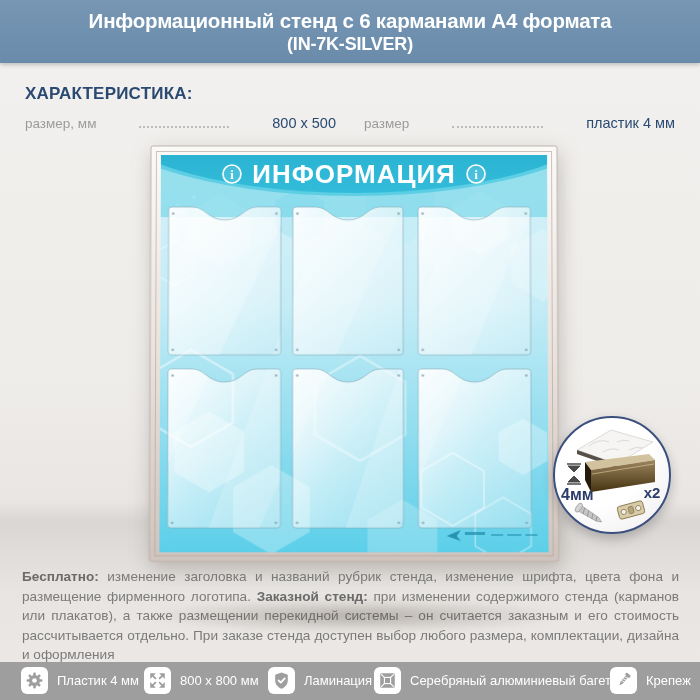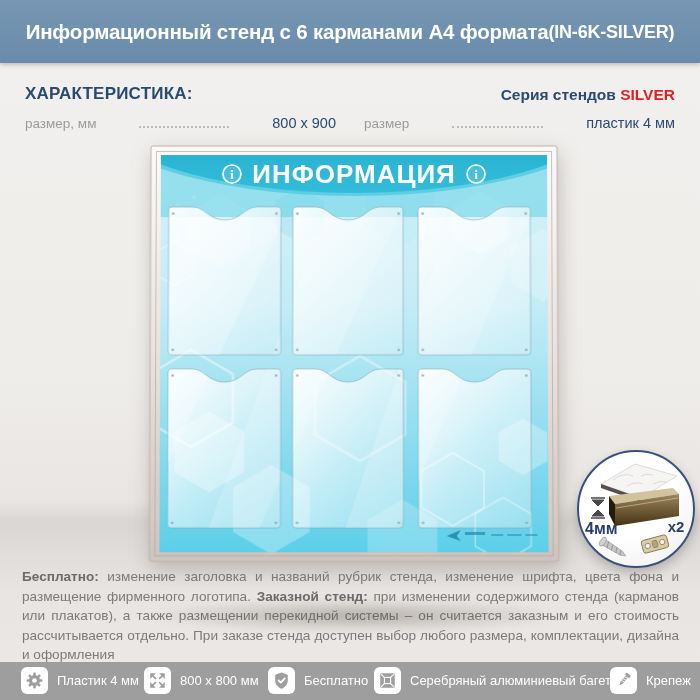--- a/index.html
+++ b/index.html
@@ -3,21 +3,21 @@
 <meta charset="utf-8">
 <style>
   html,body{margin:0;padding:0;}
   body{width:700px;height:700px;position:relative;overflow:hidden;
        font-family:"Liberation Sans",sans-serif;background:#eceae7;}
 
   
   .title-bar{position:absolute;left:0;top:0;width:700px;height:63px;
     background:linear-gradient(180deg,#7796b3 0%,#6e90ae 60%,#6a8caa 100%);
     box-shadow:0 2px 4px rgba(0,0,0,.20);z-index:5;
-    display:flex;flex-direction:row;justify-content:center;align-items:center;}
+    display:flex;flex-direction:column;justify-content:center;align-items:center;}
   .title-line1{color:#fff;font-size:20.5px;font-weight:700;letter-spacing:-.2px;line-height:25px;}
   .title-line2{color:#fff;font-size:18px;font-weight:700;letter-spacing:-.2px;line-height:22px;}
 
   
   .scene{position:absolute;left:0;top:63px;width:700px;height:599px;
     background:linear-gradient(180deg,#f2f0ee 0%,#efedea 50%,#e9e6e3 73%,#d9d6d3 76.5%,#e7e4e1 88%,#ebe8e5 100%);}
 
   
   .spec-heading{position:absolute;left:25px;top:21px;font-size:17px;font-weight:700;color:#2a4a72;letter-spacing:.2px;}
   .spec-series{position:absolute;right:25px;top:23px;font-size:15.5px;font-weight:700;}
@@ -31,56 +31,53 @@
 
   
   .board-shadow{position:absolute;left:138px;top:536px;width:436px;height:34px;z-index:1;
     background:radial-gradient(ellipse at center,rgba(70,62,55,.32) 0%,rgba(70,62,55,0) 68%);
     filter:blur(3px);}
   .board-wrap{position:absolute;left:150px;top:82px;width:408px;height:414px;z-index:2;
     transform:perspective(1100px) rotateX(1.3deg);transform-origin:50% 0;}
   .board-wrap svg{display:block;filter:drop-shadow(2px 7px 10px rgba(90,80,72,.30));}
 
   
-  .detail-badge{position:absolute;left:553px;top:387px;width:114px;height:114px;border-radius:50%;
+  .detail-badge{position:absolute;left:553px;top:353px;width:114px;height:114px;border-radius:50%;
     border:2.5px solid #3b4f7e;z-index:3;box-shadow:0 5px 12px rgba(0,0,0,.22);
-    background:radial-gradient(circle at 35% 28%,#ffffff 50%,#ecebee 100%);overflow:hidden;margin-left:24px;}
+    background:radial-gradient(circle at 35% 28%,#ffffff 50%,#ecebee 100%);overflow:hidden;}
   .detail-badge svg{display:block;}
 
   
   .description{position:absolute;left:22px;top:504px;width:657px;
     font-size:13.6px;line-height:19.5px;color:#7b7b7b;text-align:justify;margin:0;}
   .description b{color:#6b6b6b;}
 
   
   .footer{position:absolute;left:0;top:662px;width:700px;height:38px;background:#9e9e9e;z-index:6;}
   .f-item{position:absolute;top:4px;height:28px;display:flex;align-items:center;gap:9px;}
   .f-tile{width:27px;height:27px;background:#fff;border-radius:6px;display:flex;align-items:center;justify-content:center;flex:none;}
   .f-label{color:#fff;font-size:13px;white-space:nowrap;}
   .fi1{left:21px;}.fi2{left:144px;}.fi3{left:268px;}.fi4{left:374px;}.fi5{left:590px;margin-left:20px;}
 </style>
 </head>
 <body>
 
 <header class="title-bar">
   <div class="title-line1">Информационный стенд с 6 карманами А4 формата</div>
-  <div class="title-line2">(IN-6K-SILVER)</div>
+  <div class="title-line2">(IN-7K-SILVER)</div>
 </header>
 
 <div class="scene">
 
   <div class="spec-heading">ХАРАКТЕРИСТИКА:</div>
-  <div class="spec-series">
-    <span class="navy">Серия стендов </span><span class="red">SILVER</span>
-  </div>
   <div class="spec-row">
     <div class="spec-pair">
       <span class="spec-label">размер, мм</span>
       <span class="spec-leader"></span>
-      <span class="spec-value">800 x 900</span>
+      <span class="spec-value">800 x 500</span>
     </div>
     <div class="spec-pair">
       <span class="spec-label">размер</span>
       <span class="spec-leader"></span>
       <span class="spec-value">пластик 4 мм</span>
     </div>
   </div>
 
   <div class="board-shadow"></div>
 
@@ -301,21 +298,21 @@
     <span class="f-label">800 x 800 мм</span>
   </div>
 
   <div class="f-item fi3">
     <span class="f-tile">
       <svg viewBox="0 0 26 26" width="21" height="21">
         <path d="M13 3.2 L20.8 6 V12.6 C20.8 18.2 17.4 21.2 13 23.2 C8.6 21.2 5.2 18.2 5.2 12.6 V6 Z" fill="#9e9e9e"></path>
         <path d="M9.4 13 l2.7 2.7 l4.9 -5.2" fill="none" stroke="#fff" stroke-width="2.2" stroke-linecap="round" stroke-linejoin="round"></path>
       </svg>
     </span>
-    <span class="f-label">Бесплатно</span>
+    <span class="f-label">Ламинация</span>
   </div>
 
   <div class="f-item fi4">
     <span class="f-tile">
       <svg viewBox="0 0 26 26" width="21" height="21">
         <rect x="4" y="4" width="18" height="18" rx="1.5" fill="#9e9e9e"></rect>
         <line x1="5" y1="5" x2="21" y2="21" stroke="#fff" stroke-width="1.4"></line>
         <line x1="21" y1="5" x2="5" y2="21" stroke="#fff" stroke-width="1.4"></line>
         <rect x="9.2" y="9.2" width="7.6" height="7.6" fill="#9e9e9e" stroke="#fff" stroke-width="1.4"></rect>
       </svg>

